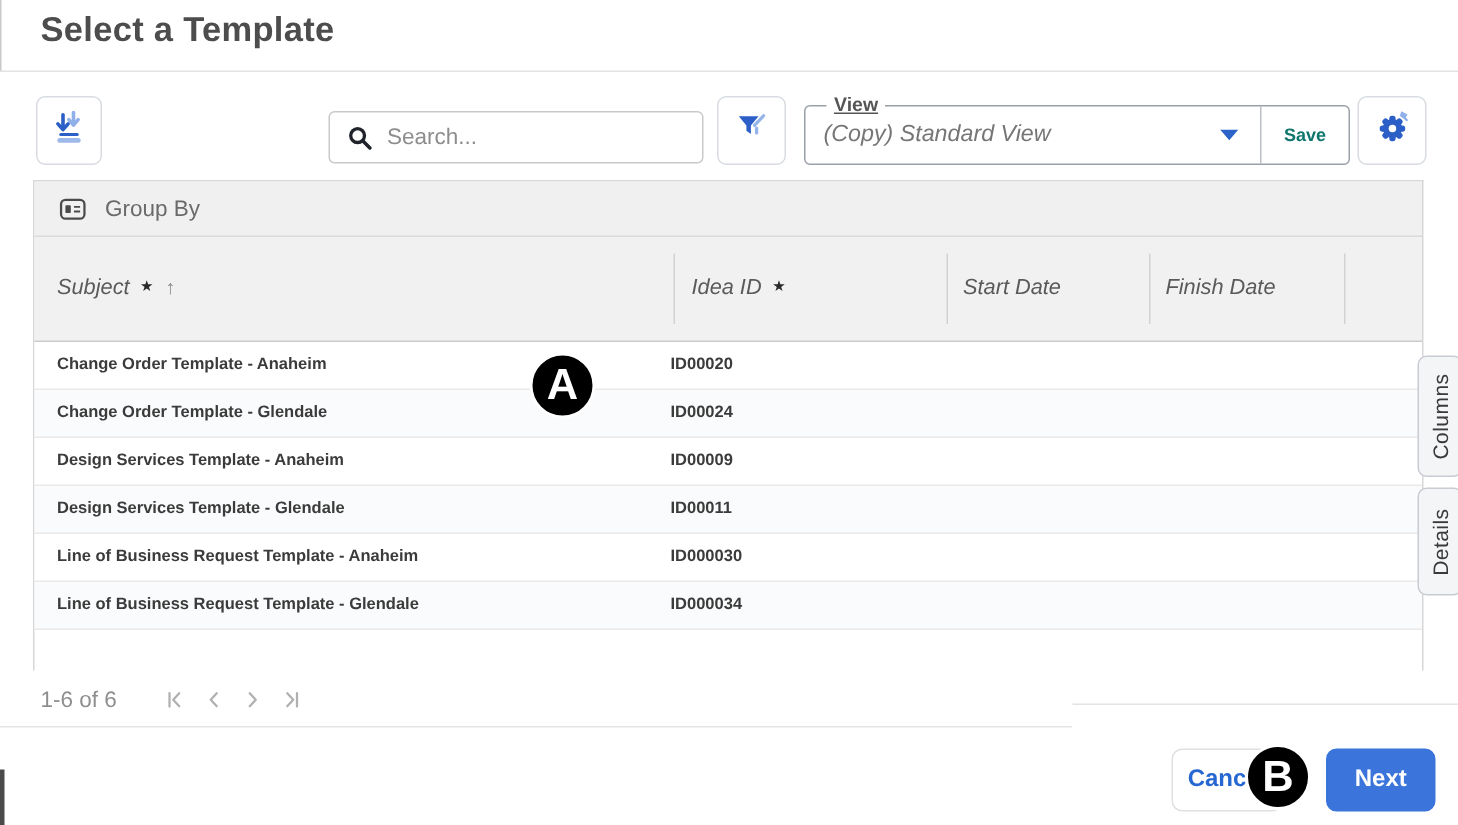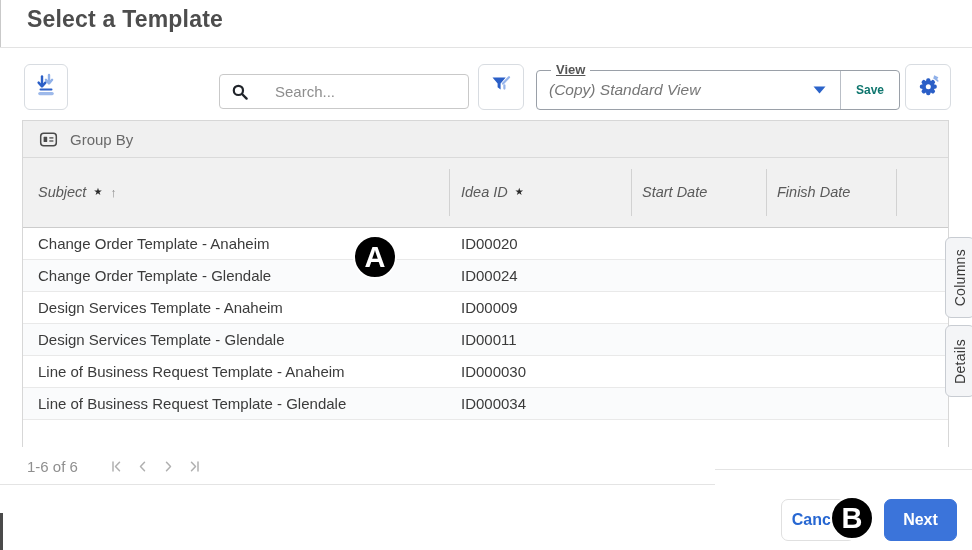--- a/index.html
+++ b/index.html
@@ -20,21 +20,21 @@
     background: #fff; border: 1px solid #d8dce1; border-radius: 6px;
     display: flex; align-items: center; justify-content: center; cursor: pointer;
   }
   .tbtn.import { left: 24px; width: 44px; }
   .tbtn.filter { left: 478px; }
   .tbtn.gear   { left: 905px; }
 
   .searchbox {
     position: absolute; left: 219px; top: 74px; width: 250px; height: 35px;
     border: 1px solid #c9c9c9; border-radius: 4px; background: #fff;
-    display: flex; align-items: center; padding: 0 10px; gap: 17px;
+    display: flex; align-items: center; padding: 0 10px;
   }
   .searchbox input {
     border: none; outline: none; flex: 1; font-size: 15px; color: #444;
     font-family: "Liberation Sans", sans-serif; background: transparent; margin-left: 8px;
   }
   .searchbox input::placeholder { color: #8d8d8d; opacity: 1; }
 
   .viewbox {
     position: absolute; left: 536px; top: 70px; width: 364px; height: 40px;
     border: 1px solid #9aa0a8; border-radius: 4px; background: #fff;
@@ -68,23 +68,23 @@
   .groupby .gb-label { margin-left: 12px; font-size: 15px; color: #6a6a6a; }
 
   .grid-header { position: relative; height: 70px; background: #f1f1f1; border-bottom: 1px solid #cccccc; font-style: italic; }
   .hcell { position: absolute; top: 26px; font-size: 14.5px; color: #5a5a5a; white-space: nowrap; }
   .hcell .star { font-size: 10px; color: #2a2a2a; margin-left: 7px; vertical-align: 2px; }
   .hcell .sort { font-size: 13px; color: #8a8a8a; margin-left: 8px; }
   .hsep { position: absolute; top: 11px; width: 1px; height: 47px; background: #d2d2d2; }
 
   .grid-row { position: relative; height: 32px; border-bottom: 1px solid #e9e9e9; background: #fff; cursor: pointer; }
   .grid-row:nth-child(even) { background: #fafbfc; }
-  .gcell { position: absolute; top: 0; line-height: 31px; font-size: 15px; color: #3b3b3b; white-space: nowrap; }
+  .gcell { position: absolute; top: 0; line-height: 31px; font-size: 11px; color: #3b3b3b; white-space: nowrap; font-weight: bold; }
   .gcell.subject { left: 15px; }
-  .gcell.ideaid  { left: 438px; text-align: center; }
+  .gcell.ideaid  { left: 424px; text-align: center; }
 
   
   .vtab {
     position: absolute; left: 945px; width: 30px;
     background: #f4f5f7; border: 1px solid #c8ccd2; border-radius: 6px;
     display: flex; align-items: center; justify-content: center; cursor: pointer;
   }
   .vtab.columns { top: 237px; height: 81px; }
   .vtab.details { top: 325px; height: 72px; }
   .vtab span {

